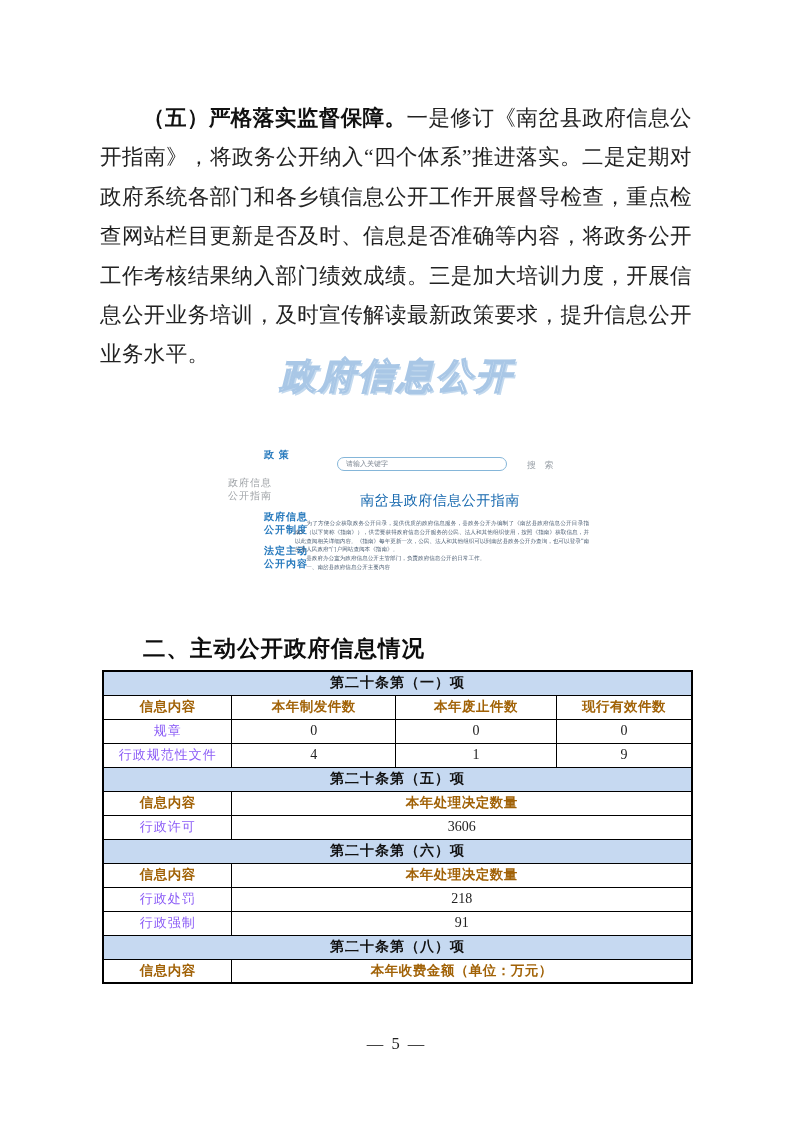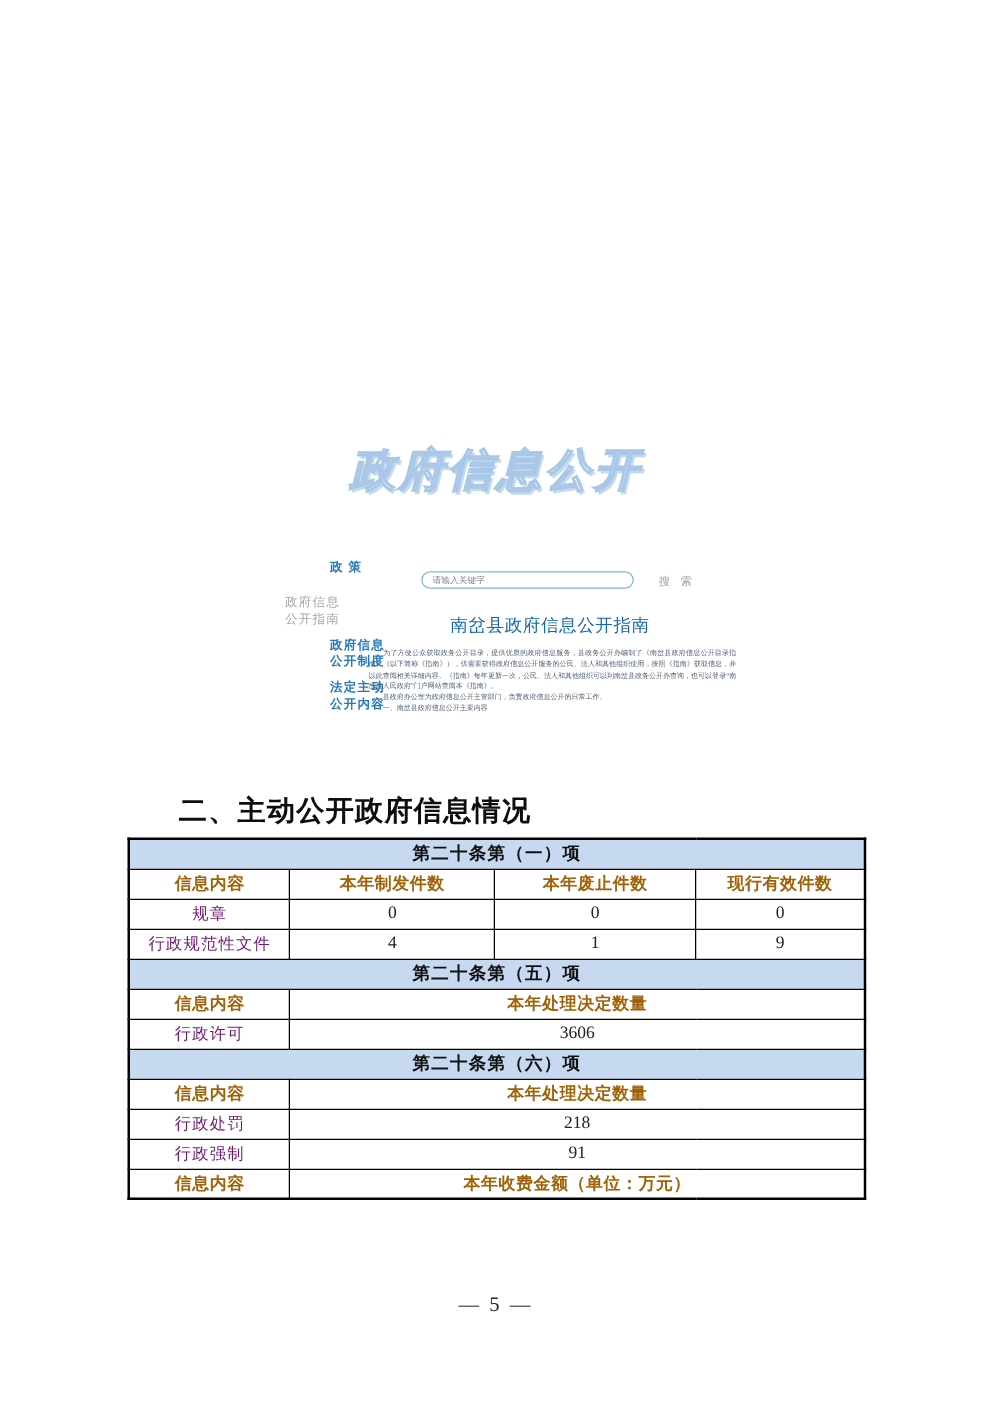--- a/index.html
+++ b/index.html
@@ -72,34 +72,35 @@
     padding:0 2px; overflow:hidden;
   }
   td.sec-header {
     background:#c6d9f1; font-family:"Liberation Sans", sans-serif;
     font-weight:bold; font-size:14px; color:#111; letter-spacing:1px;
   }
   td.col-header {
     font-family:"Liberation Sans", sans-serif; font-weight:bold;
     font-size:13.5px; color:#a16207; letter-spacing:0.5px;
   }
-  td.label-cell { font-family:"Liberation Serif", serif; font-size:13px; color:#701a75; letter-spacing:1px; }
+  td.label-cell { font-family:"Liberation Serif", serif; font-size:13px; color:#8b5cf6; letter-spacing:1px; }
   td.num-cell   { font-family:"Liberation Serif", serif; font-size:14px; color:#222; }
 
   
   .pageno {
     position:absolute; left:0; top:1034px; width:100%; text-align:center;
     font-size:16.5px; color:#222; letter-spacing:2px;
   }
 </style>
 </head>
 <body>
 
 <div class="page">
 
+  <p class="para"><span class="lead">（五）严格落实监督保障。</span><span>一是修订《南岔县政府信息公开指南》，将政务公开纳入“四个体系”推进落实。二是定期对政府系统各部门和各乡镇信息公开工作开展督导检查，重点检查网站栏目更新是否及时、信息是否准确等内容，将政务公开工作考核结果纳入部门绩效成绩。三是加大培训力度，开展信息公开业务培训，及时宣传解读最新政策要求，提升信息公开业务水平。</span></p>
 
   <div class="shot">
     <div class="banner">政府信息公开</div>
 
     <div class="side-item side-blue" style="top:98px">政 策</div>
     <div class="side-item side-muted" style="top:126px">政府信息
 公开指南</div>
     <div class="side-item side-blue" style="top:160px">政府信息
 公开制度</div>
     <div class="side-item side-blue" style="top:194px">法定主动
@@ -169,20 +170,23 @@
           </tr>
           <tr>
             <td class="label-cell">行政处罚</td>
             <td class="num-cell" colspan="3">218</td>
           </tr>
           <tr>
             <td class="label-cell">行政强制</td>
             <td class="num-cell" colspan="3">91</td>
           </tr>
           <tr>
+            <td colspan="4" class="sec-header">第二十条第（八）项</td>
+          </tr>
+          <tr>
             <td class="col-header">信息内容</td>
             <td class="col-header" colspan="3">本年收费金额（单位：万元）</td>
           </tr>
         </tbody>
     </table>
   </div>
 
   <div class="pageno">— 5 —</div>
 </div>
 

